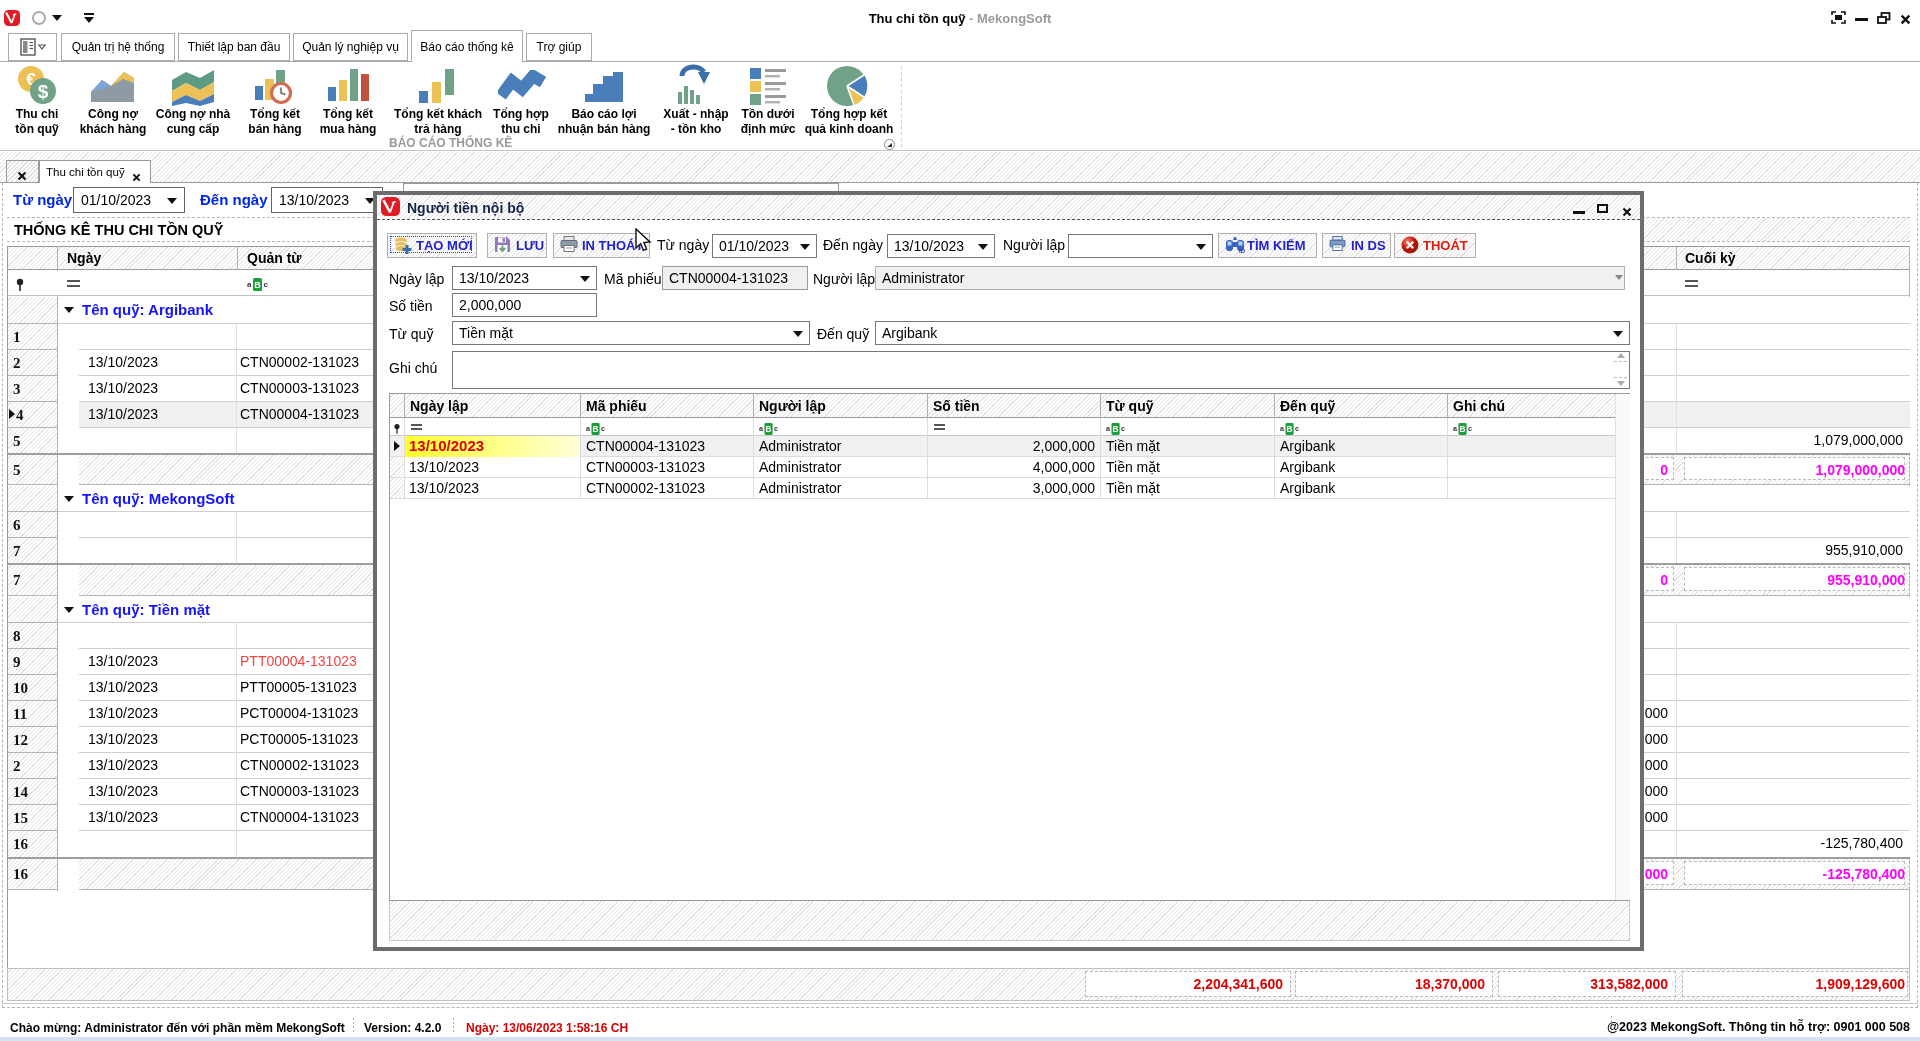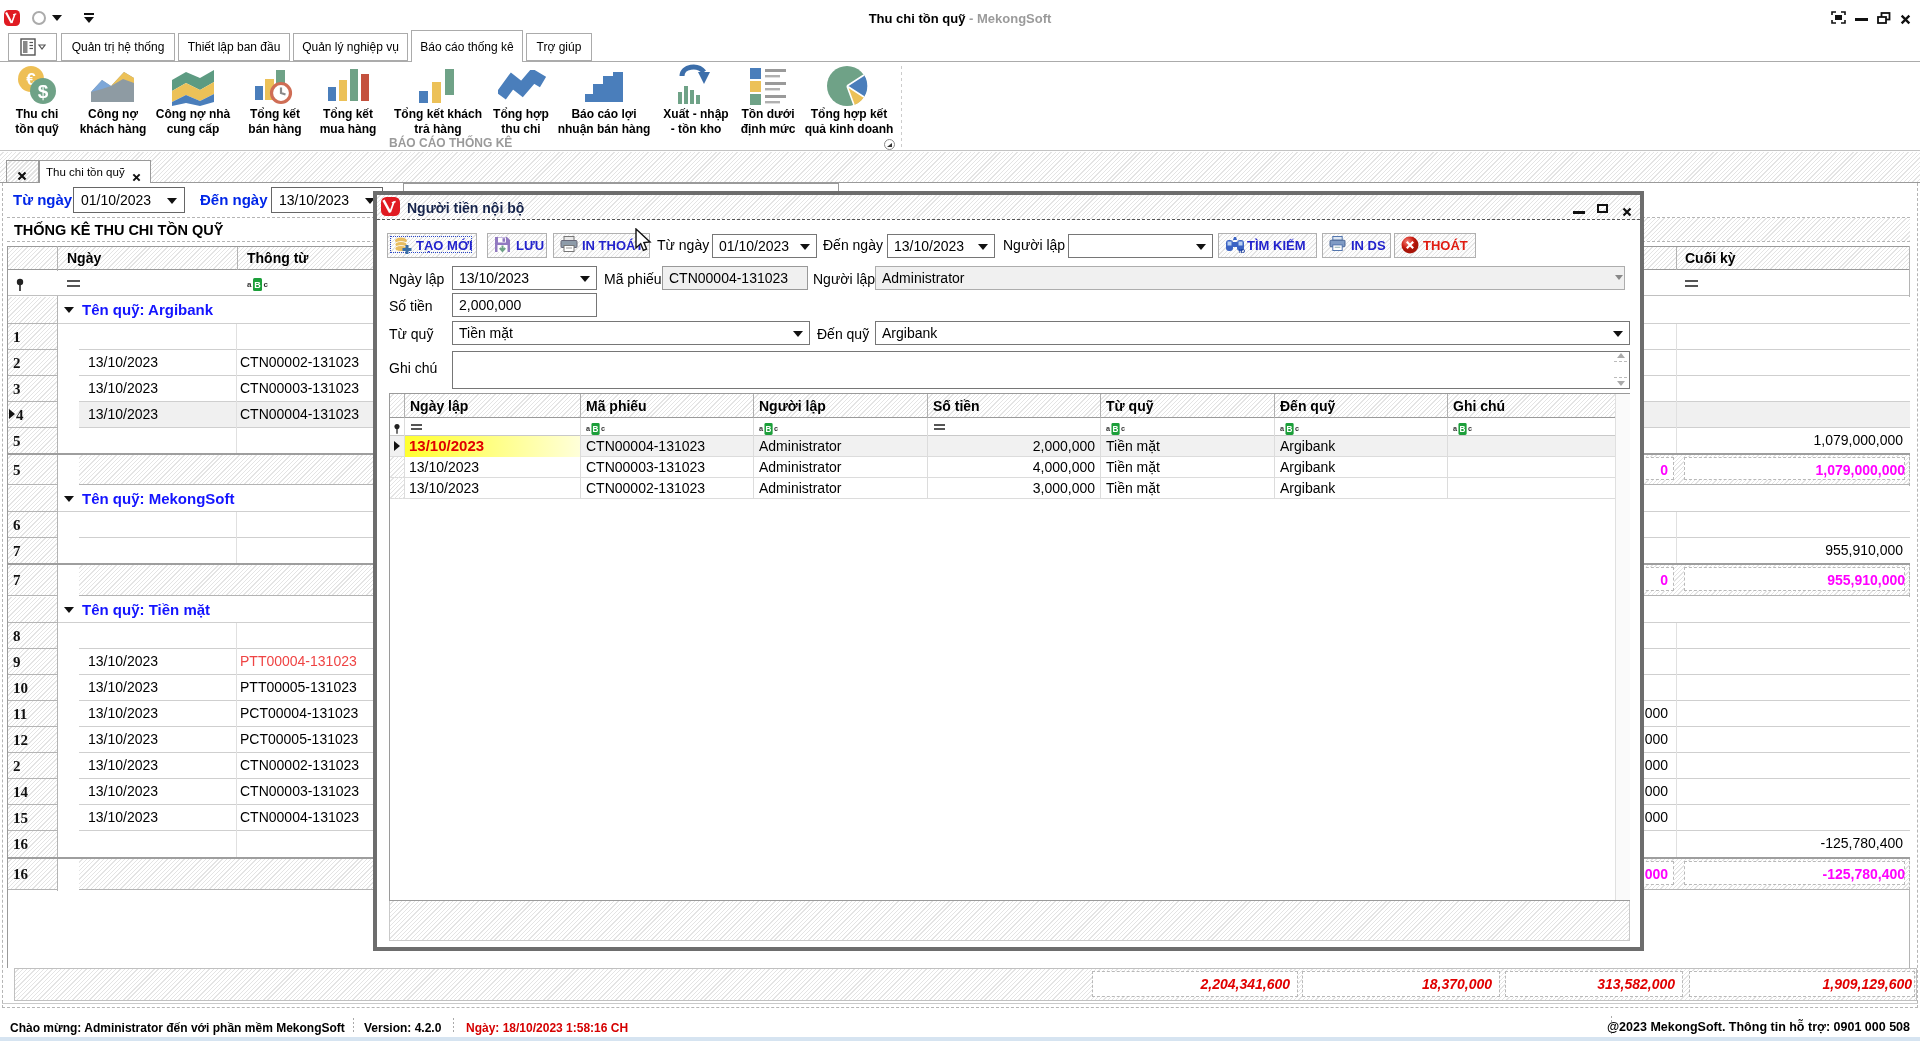--- a/index.html
+++ b/index.html
@@ -221,21 +221,21 @@
 <div class="abs b" style="left:14px;top:222px;font-size:14.5px;color:#000;">THỐNG KÊ THU CHI TỒN QUỸ</div>
 
 <div class="abs" id="maintable" style="left:7px;top:246px;width:1903px;height:755px;">
 <div class="abs hatch" style="left:0;top:0;width:1903px;height:24px;border-top:1px solid #9a9a9a;border-bottom:1px solid #9a9a9a;"></div>
 <div class="abs" style="left:0;top:0;width:1px;height:722px;background:#9a9a9a;"></div>
 <div class="abs" style="left:50px;top:0;width:1px;height:645px;background:#b4b4b4;"></div>
 <div class="abs" style="left:230px;top:1px;width:1px;height:23px;background:#b4b4b4;"></div>
 <div class="abs" style="left:1669px;top:1px;width:1px;height:23px;background:#b4b4b4;"></div>
 <div class="abs" style="left:1902px;top:0;width:1px;height:722px;background:#b4b4b4;"></div>
 <div class="abs b t14" style="left:60px;top:4px;">Ngày</div>
-<div class="abs b t14" style="left:240px;top:4px;">Thông từ</div>
+<div class="abs b t14" style="left:240px;top:4px;">Quản từ</div>
 <div class="abs b t14" style="left:1678px;top:4px;">Cuối kỳ</div>
 <div class="abs" style="left:1px;top:25px;width:1901px;height:25px;background:#fff;border-bottom:1px solid #c0c0c0;"></div>
 <div class="abs" style="left:8px;top:32px;"><svg width="10" height="14" viewBox="0 0 10 14">
           <circle cx="5" cy="4" r="3.2" fill="#222"></circle>
           <line x1="5" y1="7" x2="5" y2="13" stroke="#222" stroke-width="1.6"></line>
         </svg></div>
 <div class="abs" style="left:60px;top:34px;width:13px;height:2px;background:#555;"></div>
       <div class="abs" style="left:60px;top:39px;width:13px;height:2px;background:#555;"></div>
 <div class="abs" style="left:240px;top:31px;"><svg width="22" height="13" viewBox="0 0 22 13">
           <text x="0" y="9" font-size="8" font-weight="bold" fill="#333">a</text>
@@ -385,40 +385,40 @@
 <div class="abs" style="left:1px;top:611px;width:1902px;height:2px;background:#9e9e9e;"></div>
 <div class="abs hatch" style="left:1px;top:613px;width:49px;height:31px;border-bottom:1px solid #b4b4b4;"></div>
 <div class="abs b" style="left:6px;top:620px;width:44px;color:#111;font-family:'Liberation Serif',serif;font-size:15px;">16</div>
 <div class="abs hatch" style="left:72px;top:613px;width:1831px;height:31px;border-bottom:1px solid #b4b4b4;"></div>
 <div class="abs" style="left:1493px;top:615px;width:174px;height:24px;background:#fff;border:1px dashed #b9b9b9;"></div>
 <div class="abs b t15 right" style="left:1500px;top:620px;width:161px;color:#ff00ff;">141,000,000</div>
 <div class="abs" style="left:1677px;top:615px;width:221px;height:24px;background:#fff;border:1px dashed #b9b9b9;"></div>
 <div class="abs b t15 right" style="left:1680px;top:620px;width:218px;color:#ff00ff;">-125,780,400</div>
 </div>
 
-<div class="abs" id="grandsum" style="left:14px;top:968px;width:1903px;height:40px;font-style:italic;">
+<div class="abs" id="grandsum" style="left:7px;top:968px;width:1903px;height:40px;">
 <div class="abs hatch" style="left:0;top:0;width:1903px;height:33px;border:1px solid #c0c0c0;"></div>
 <div class="abs" style="left:1078px;top:3px;width:206px;height:26px;background:#fff;border:1px dashed #b9b9b9;"></div>
 <div class="abs b right" style="left:1082px;top:8px;width:194px;color:#e00000;font-size:14px;">2,204,341,600</div>
 <div class="abs" style="left:1288px;top:3px;width:198px;height:26px;background:#fff;border:1px dashed #b9b9b9;"></div>
 <div class="abs b right" style="left:1292px;top:8px;width:186px;color:#e00000;font-size:14px;">18,370,000</div>
 <div class="abs" style="left:1491px;top:3px;width:178px;height:26px;background:#fff;border:1px dashed #b9b9b9;"></div>
 <div class="abs b right" style="left:1495px;top:8px;width:166px;color:#e00000;font-size:14px;">313,582,000</div>
 <div class="abs" style="left:1675px;top:3px;width:226px;height:26px;background:#fff;border:1px dashed #b9b9b9;"></div>
 <div class="abs b right" style="left:1679px;top:8px;width:219px;color:#e00000;font-size:14px;">1,909,129,600</div>
 </div>
 
 <div class="abs" style="left:2px;top:1003px;width:1916px;height:1px;background:#c9c9c9;"></div>
 
 <div class="abs" style="left:0;top:1013px;width:1920px;height:28px;background:#fff;"></div>
 <div class="abs b" style="left:10px;top:1021px;color:#000;font-size:12px;">Chào mừng: Administrator đến với phần mềm MekongSoft</div>
 <div class="abs" style="left:353px;top:1018px;width:1px;height:16px;background-image:repeating-linear-gradient(180deg,#aaa 0 2px,transparent 2px 4px);"></div>
 <div class="abs b" style="left:364px;top:1021px;color:#000;font-size:12px;">Version: 4.2.0</div>
 <div class="abs" style="left:453px;top:1018px;width:1px;height:16px;background-image:repeating-linear-gradient(180deg,#aaa 0 2px,transparent 2px 4px);"></div>
-<div class="abs b" style="left:466px;top:1021px;color:#d50000;font-size:12px;">Ngày: 18/10/2023 1:58:16 CH</div>
+<div class="abs b" style="left:466px;top:1021px;color:#d50000;font-size:12px;">Ngày: 13/06/2023 1:58:16 CH</div>
 <div class="abs" style="left:1611px;top:1016px;width:1px;height:20px;background-image:repeating-linear-gradient(180deg,#aaa 0 2px,transparent 2px 4px);"></div>
 <div class="abs b right" style="left:1570px;top:1020px;width:340px;color:#000;font-size:12.5px;">@2023 MekongSoft. Thông tin hỗ trợ: 0901 000 508</div>
 <div class="abs" style="left:0;top:1037px;width:1920px;height:4px;background:#d6e4f1;"></div>
 
 <div class="abs" id="dialog" style="left:373px;top:191px;width:1271px;height:760px;background:#fff;border:4px solid #6d6d6d;">
 <div class="abs hatch" style="left:0;top:0;width:1263px;height:25px;border-bottom:1px dashed #555;"></div>
 <div class="abs" style="left:4px;top:2px;width:19px;height:19px;"><svg width="19" height="19" viewBox="0 0 16 16">
           <rect x="0" y="0" width="16" height="16" rx="4.5" fill="#e01b22"></rect>
           <path d="M2.1 2.6 L7.7 12.9" stroke="#fff" stroke-width="2.1" fill="none"></path>
           <path d="M7.7 12.9 L10.9 4.0" stroke="#fff" stroke-width="1.5" fill="none"></path>

